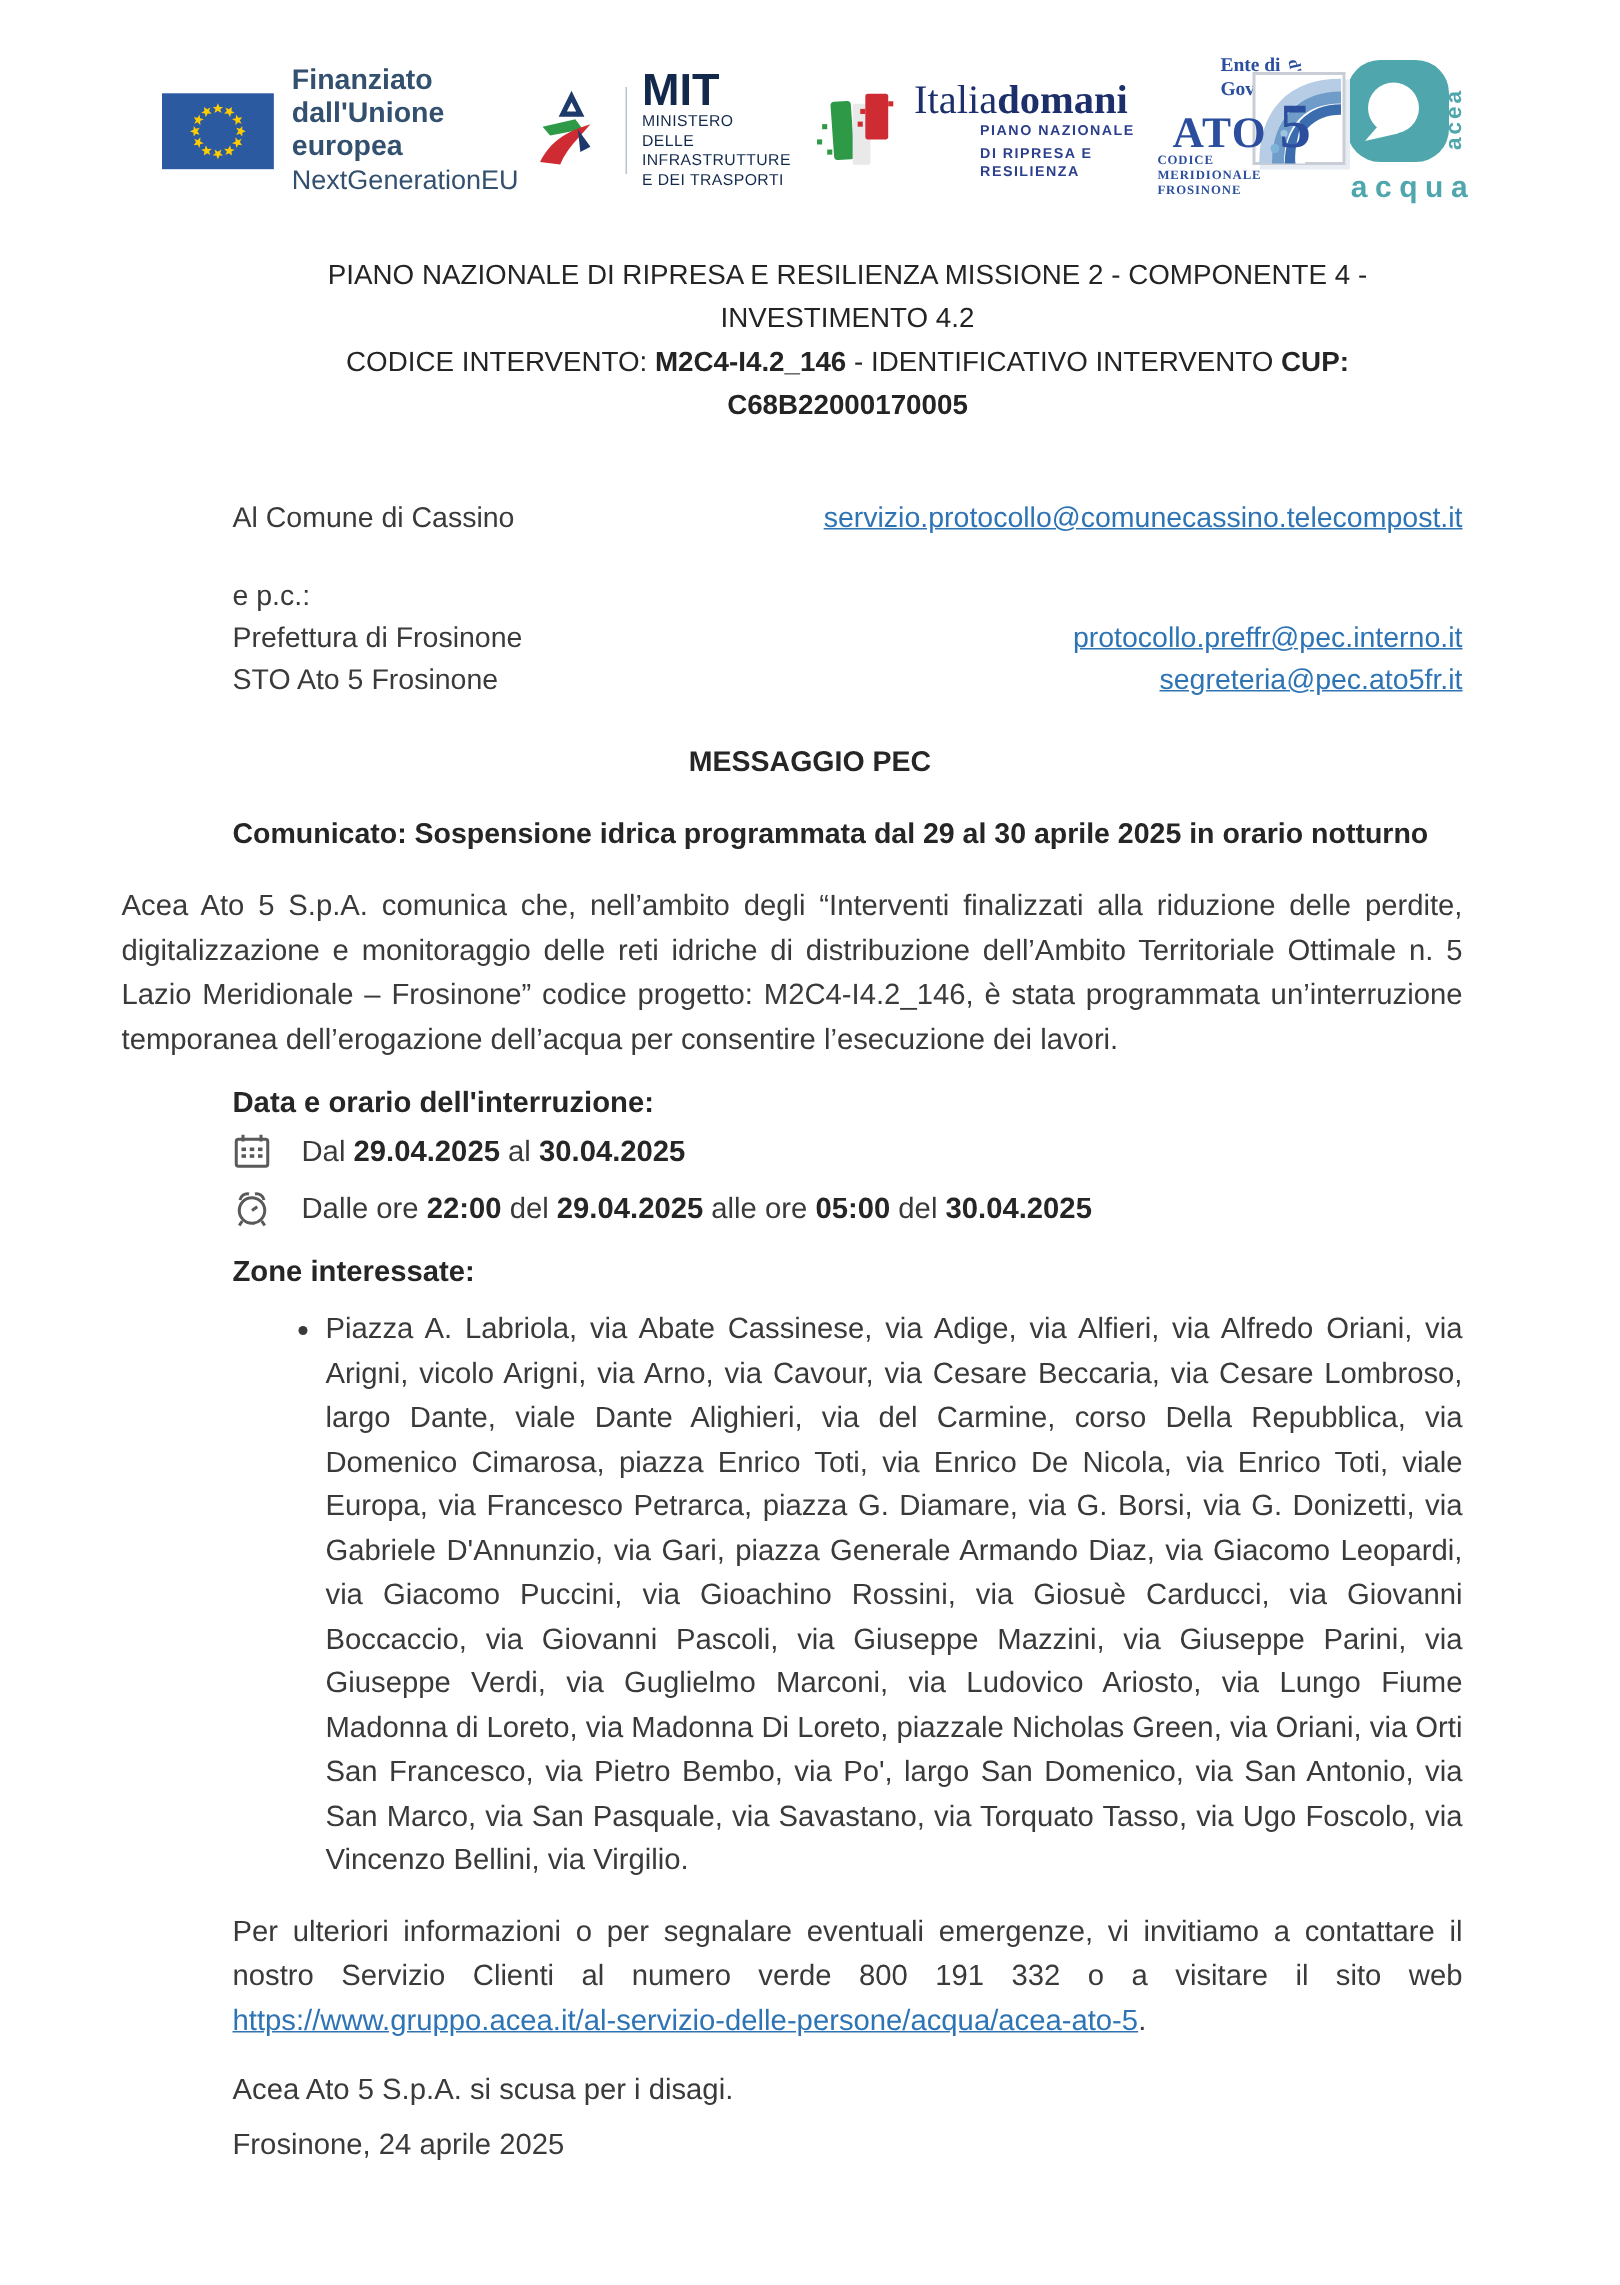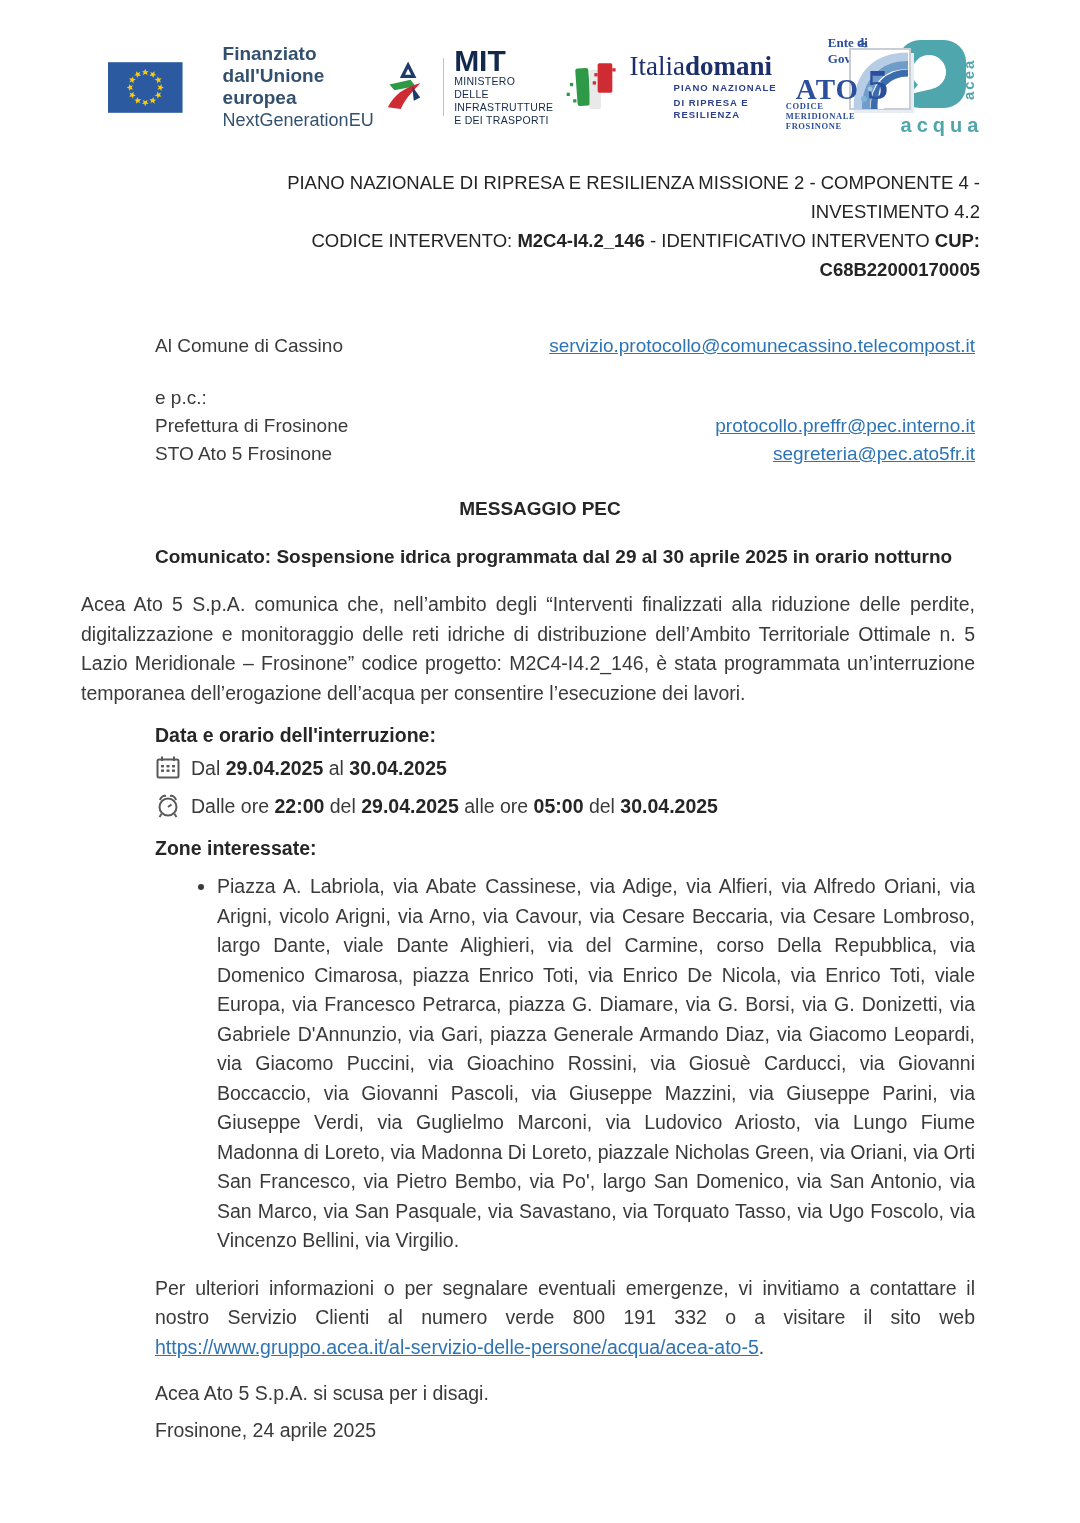--- a/index.html
+++ b/index.html
@@ -7,21 +7,21 @@
   .page {
     width:1080px; height:1523px; margin:0 auto; background:#ffffff;
     font-family:"Liberation Sans", sans-serif; color:#3a3a3a;
     position:relative; overflow:hidden;
   }
 
   
   .logos { display:flex; align-items:center; justify-content:space-between;
            padding:36px 92px 0 108px; height:138px; }
   .logo-block { display:flex; align-items:center; gap:12px; }
-  .eu-text { display:flex; flex-direction:column; line-height:22px; color:#33516f;margin-left:28px; }
+  .eu-text { display:flex; flex-direction:column; line-height:22px; color:#33516f; }
   .eu-text .b { font-weight:bold; font-size:19px; }
   .eu-text .r { font-size:18px; }
   .mit-wrap { display:flex; align-items:center; gap:10px; }
   .mit-divider { width:1px; height:58px; background:#b9c3cd; }
   .mit-text { color:#13294b; }
   .mit-text .acr { font-size:30px; font-weight:bold; line-height:28px; }
   .mit-text .sub { font-size:10.5px; line-height:13px; letter-spacing:.3px; }
   .dom-text { color:#1c2f6b; }
   .dom-name { font-family:"Liberation Serif", serif; font-size:27px; line-height:26px; }
   .dom-name .bold { font-weight:bold; }
@@ -31,37 +31,37 @@
   .ato5 .side { position:absolute; top:28px; right:-2px; font-size:11px; font-weight:bold;
                 transform:rotate(78deg); transform-origin:center; width:60px; }
   .ato5 .main { position:absolute; top:26px; left:12px; font-size:29px; font-weight:bold; letter-spacing:1px; }
   .ato5 .num { font-size:42px; }
   .ato5 .subs { position:absolute; top:66px; left:2px; font-size:8.5px; font-weight:bold; line-height:10px; letter-spacing:.6px; }
   .ato5 .waves { position:absolute; top:12px; left:64px; }
   .acea-logo { display:flex; flex-direction:column; align-items:center; }
   .acea-acqua { color:#4fa6ac; font-size:20px; font-weight:bold; letter-spacing:5px; margin-top:2px; }
 
   
-  .title { margin:30px 100px 0 150px; text-align:right; font-size:18.5px; line-height:29px; color:#242424; }
+  .title { margin:30px 100px 0 150px; text-align:center; font-size:18.5px; line-height:29px; color:#242424; }
   .title b { font-weight:bold; }
 
   
   .recipients { margin:48px 105px 0 155px; font-size:19px; }
   .rec-row { display:flex; justify-content:space-between; align-items:baseline; line-height:28px; }
   .rec-gap { height:24px; }
   a.doclink { color:#2e74b5; text-decoration:underline; }
 
   
   .pec-heading { margin-top:30px; text-align:center; font-weight:bold; font-size:19px; color:#262626; }
   .comunicato { margin:26px 105px 0 155px; font-weight:bold; font-size:19px; color:#262626; }
 
   
   .bodytext { margin:22px 105px 0 81px; font-size:19.5px; line-height:29.5px; text-align:justify; }
   .sect-head { margin:16px 105px 0 155px; font-weight:bold; font-size:19.5px; color:#262626; }
-  .iconline { display:flex; align-items:center; gap:10px; margin:8px 105px 0 155px; font-size:19.5px; }
+  .iconline { display:flex; align-items:center; gap:20px; margin:8px 105px 0 155px; font-size:19.5px; }
   .iconline b { color:#262626; }
   .zones-list { margin:12px 105px 0 155px; padding-left:62px; }
   .zones-list li { font-size:19.5px; line-height:29.5px; text-align:justify; }
 
   .info { margin:18px 105px 0 155px; font-size:19.5px; line-height:29.5px; text-align:justify; }
   .apology { margin:20px 105px 0 155px; font-size:19.5px; }
   .dateline { margin:14px 105px 0 155px; font-size:19.5px; }
 </style>
 </head>
 <body>

